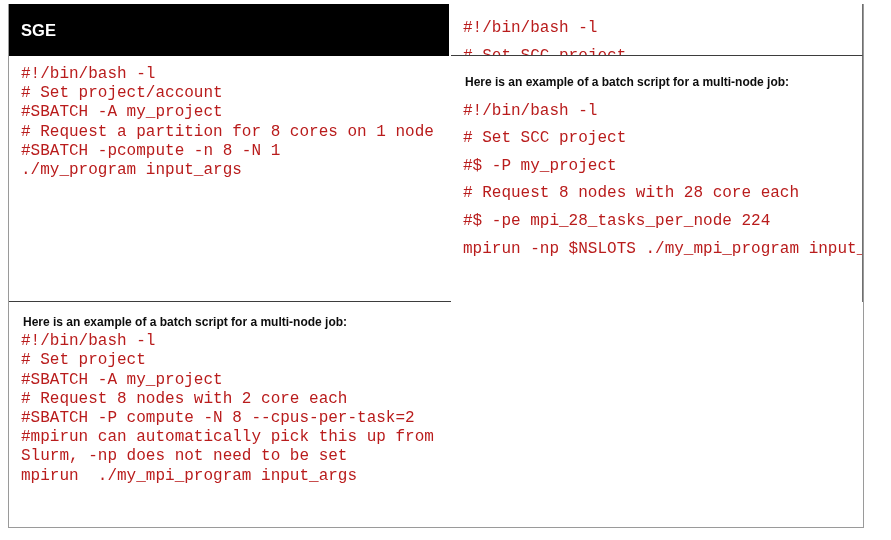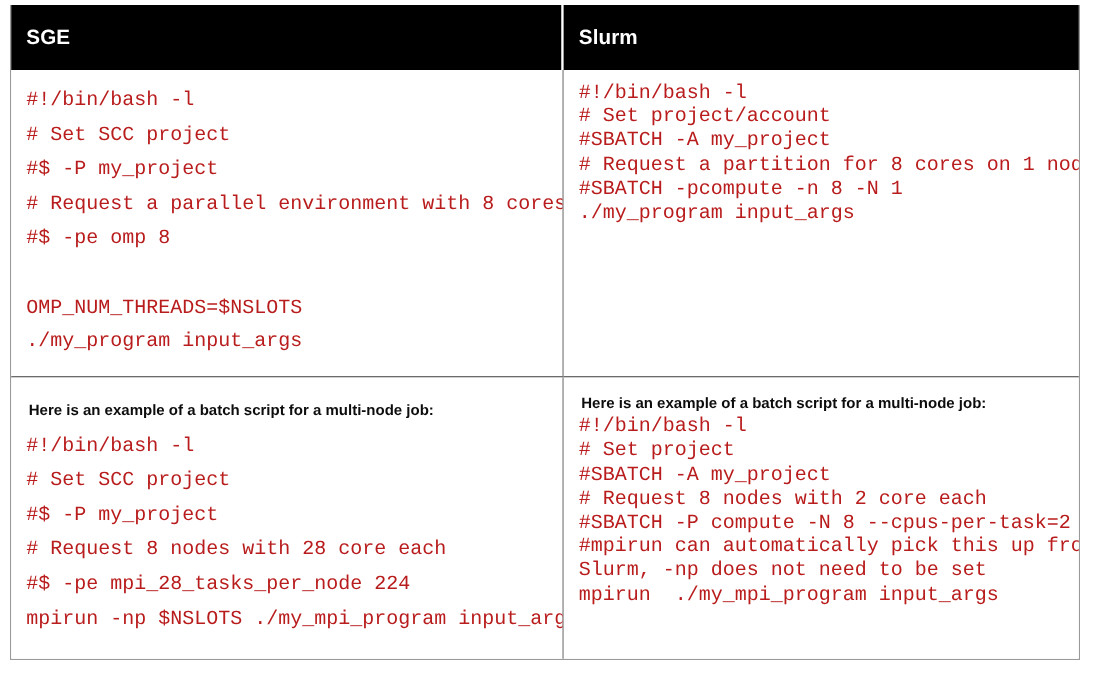--- a/index.html
+++ b/index.html
@@ -91,23 +91,20 @@
 </head>
 <body>
 
 <div class="table-wrap">
   <div class="grid">
 
     <div class="hdr left">
       <span>SGE</span>
     </div>
 
-    <div class="hdr right">
-      <span>Slurm</span>
-    </div>
 
     <div class="cell col-left row-top pad-top-1">
       <pre class="code loose">#!/bin/bash -l
 # Set SCC project
 #$ -P my_project
 # Request a parallel environment with 8 cores
 #$ -pe omp 8
 
 OMP_NUM_THREADS=$NSLOTS
 ./my_program input_args</pre>

